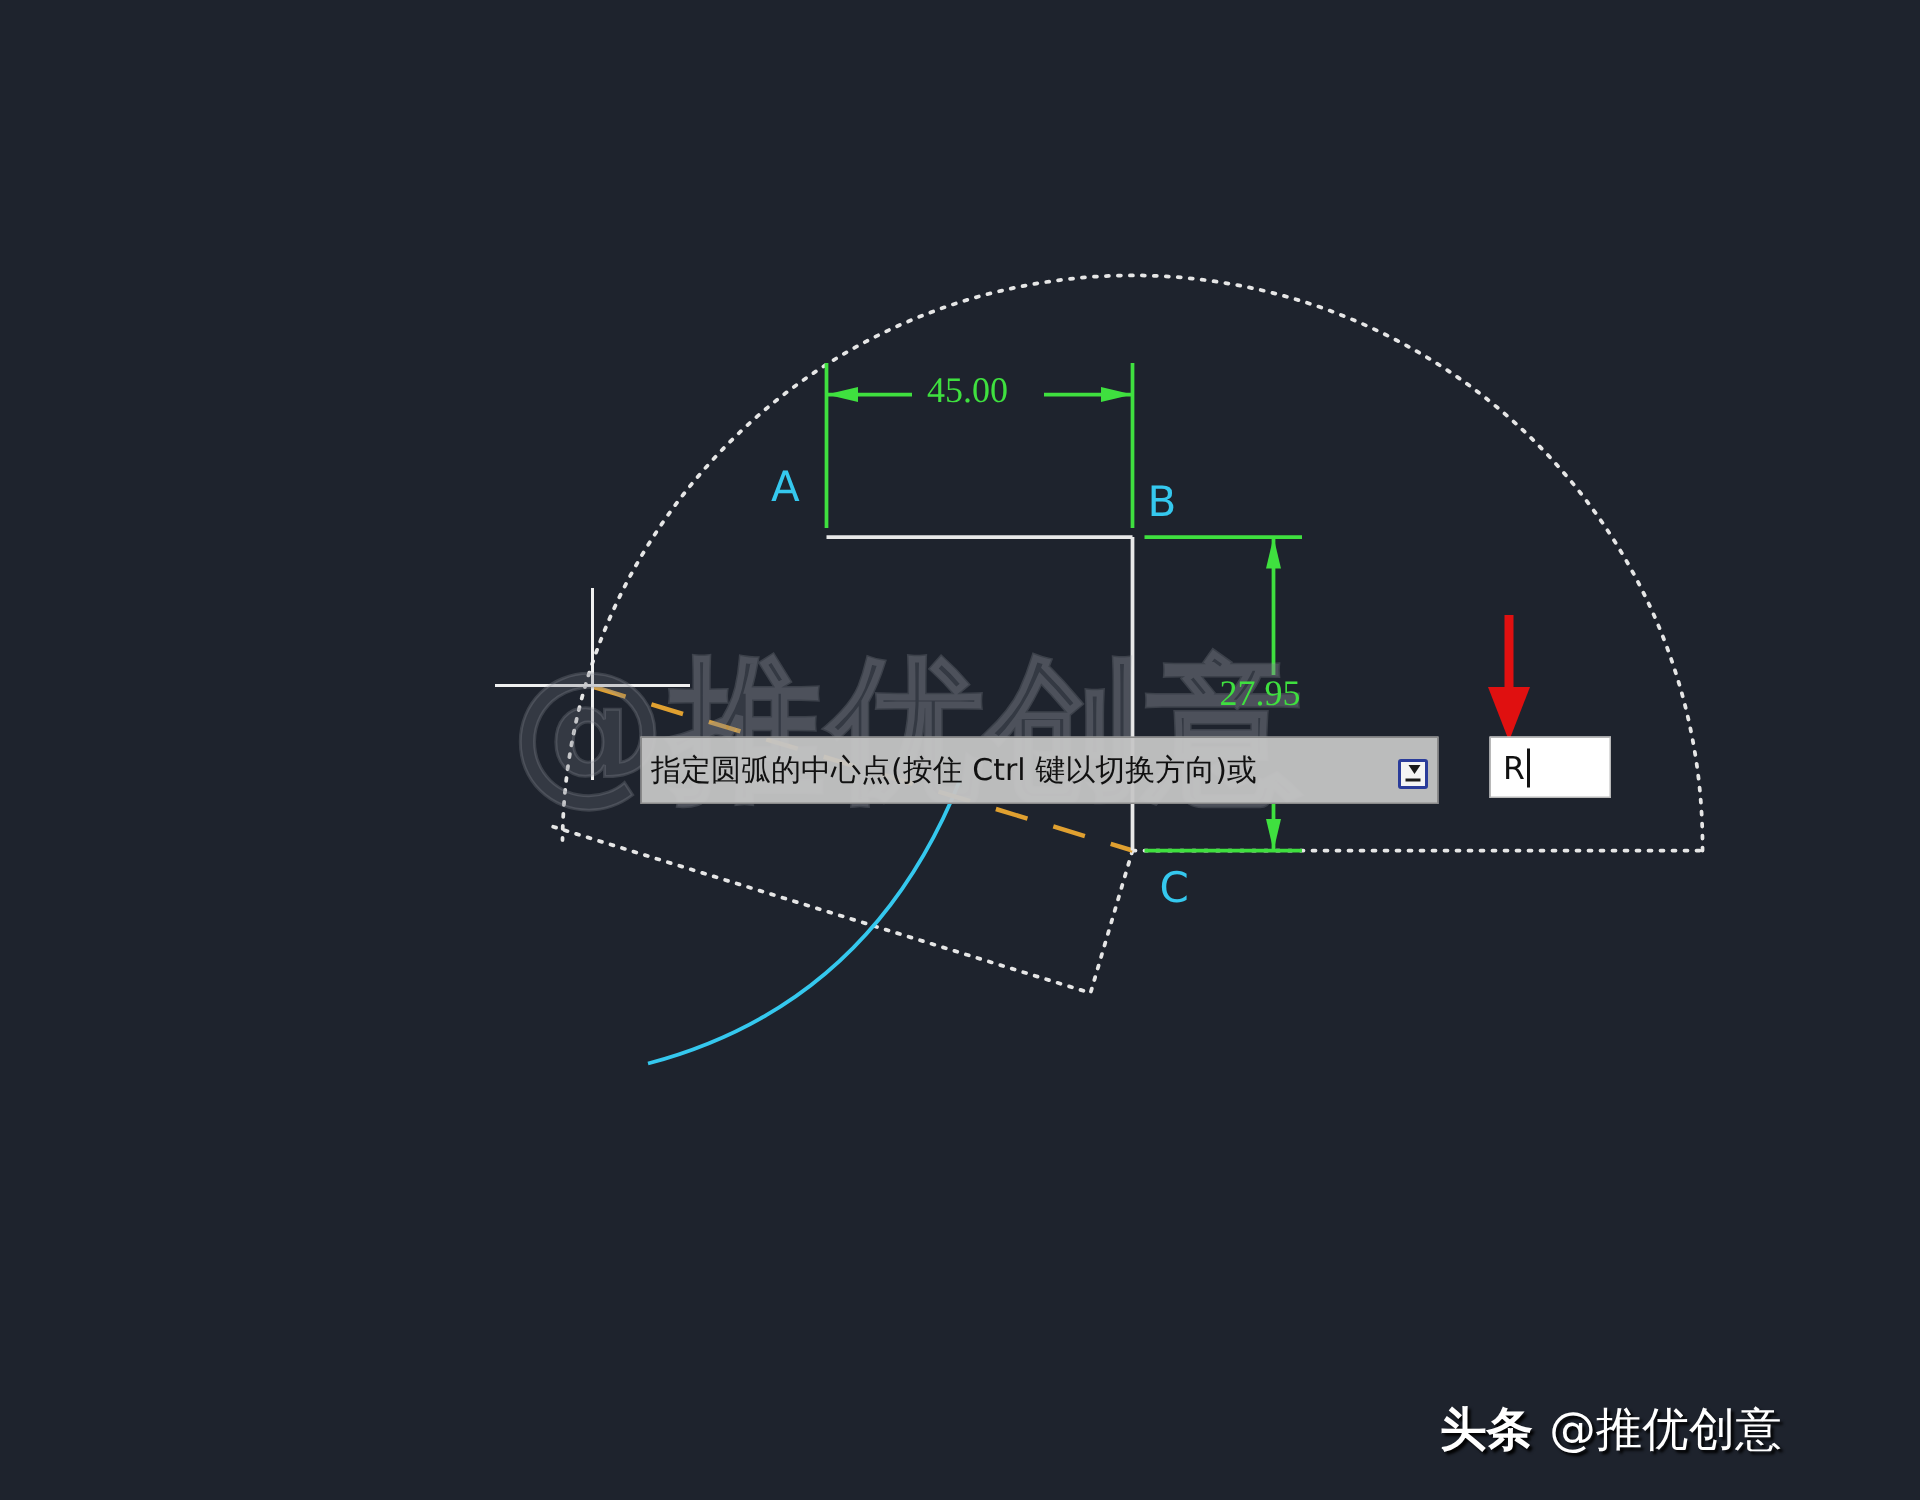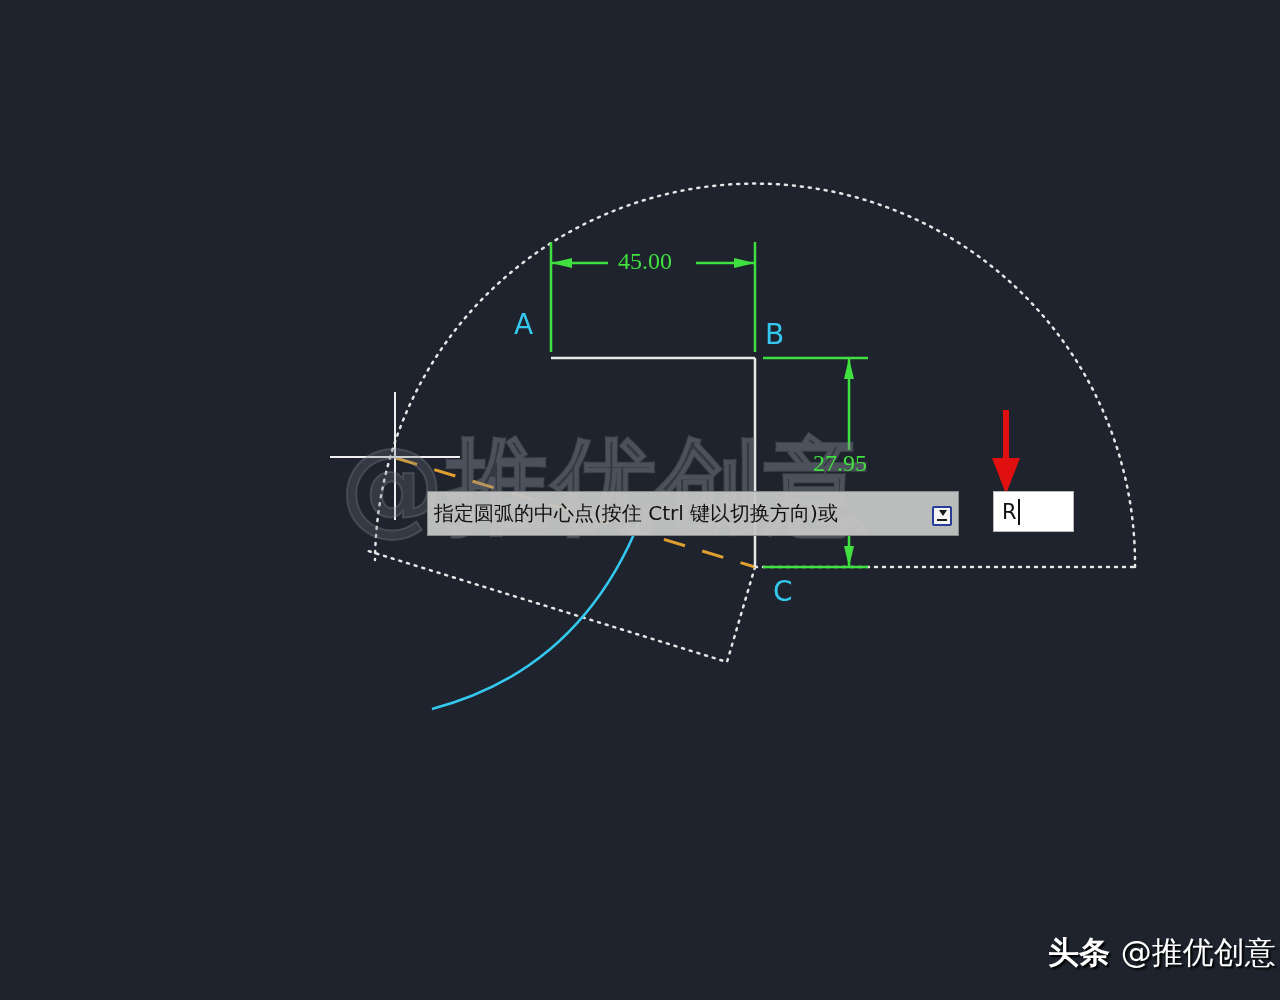--- a/index.html
+++ b/index.html
@@ -54,21 +54,21 @@
       position: absolute; left: 993px; top: 491px; width: 81px; height: 41px;
       background: #ffffff; border: 1px solid #b8b8b8; box-sizing: border-box;
       display: flex; align-items: center;
     }
     .input-value {
       margin-left: 8px; font-size: 21px; color: #111;
       font-family: "DejaVu Sans", sans-serif;
     }
     .caret { width: 2px; height: 26px; background: #111; margin-left: 1px; }
     .brand {
-      position: absolute; left: 1048px; top: 932px;
+      position: absolute; left: 960px; top: 932px;
       font-size: 31px; color: #ffffff; font-weight: bold;
       font-family: "DejaVu Sans", sans-serif;
       text-shadow: 2px 2px 2px #000;
       white-space: nowrap;
     }
     .brand .handle { font-weight: normal; }
   </style>
 </head>
 <body>
 

